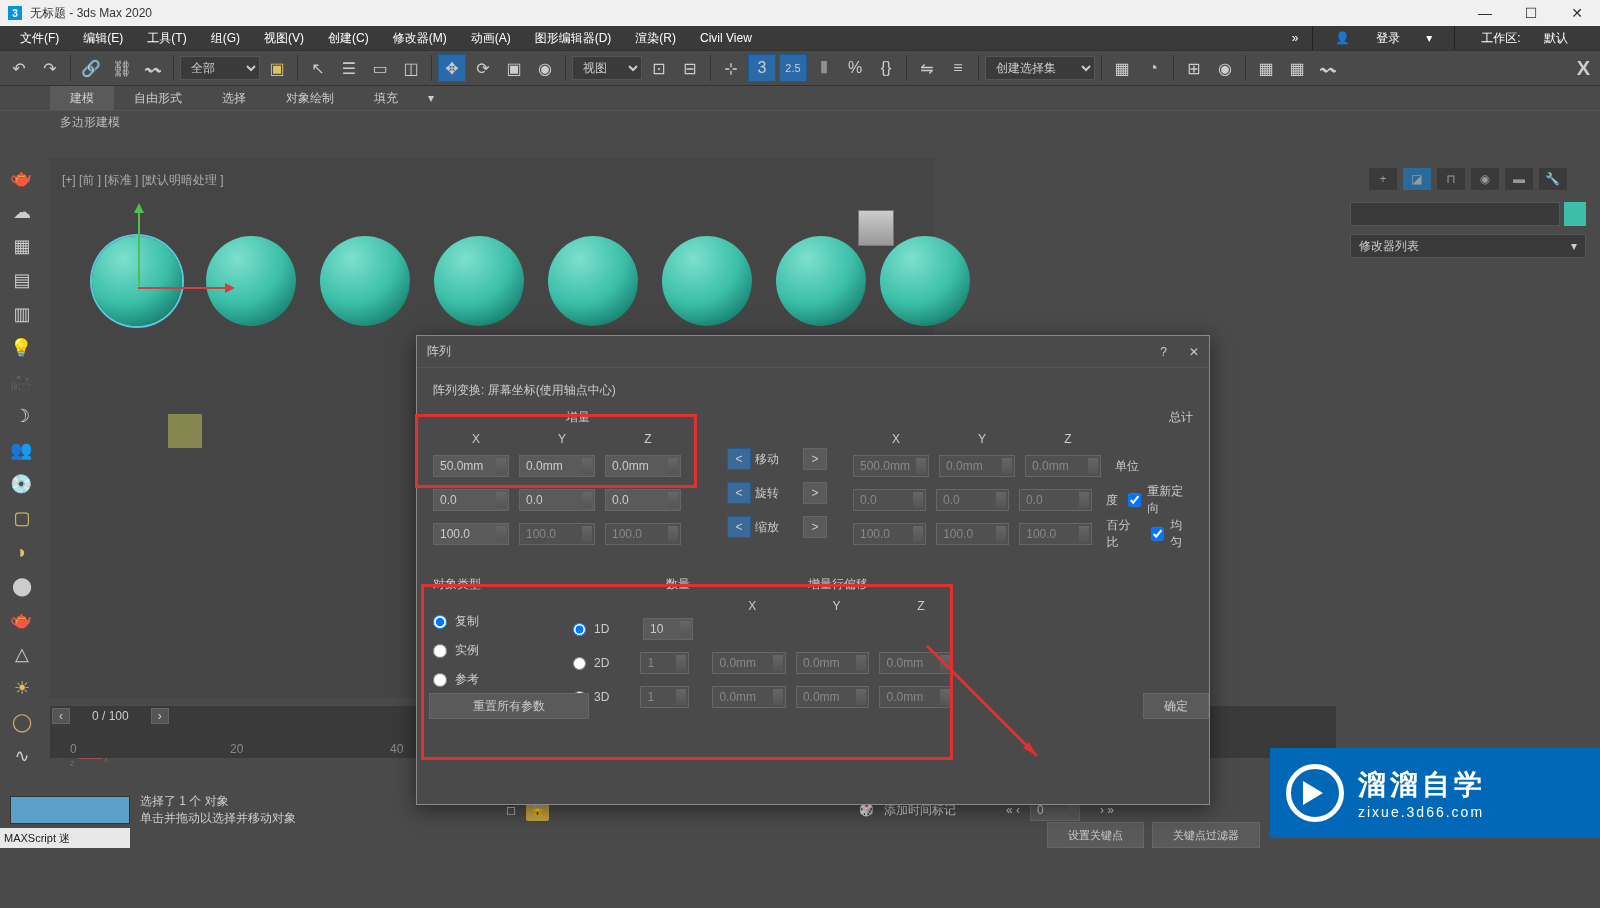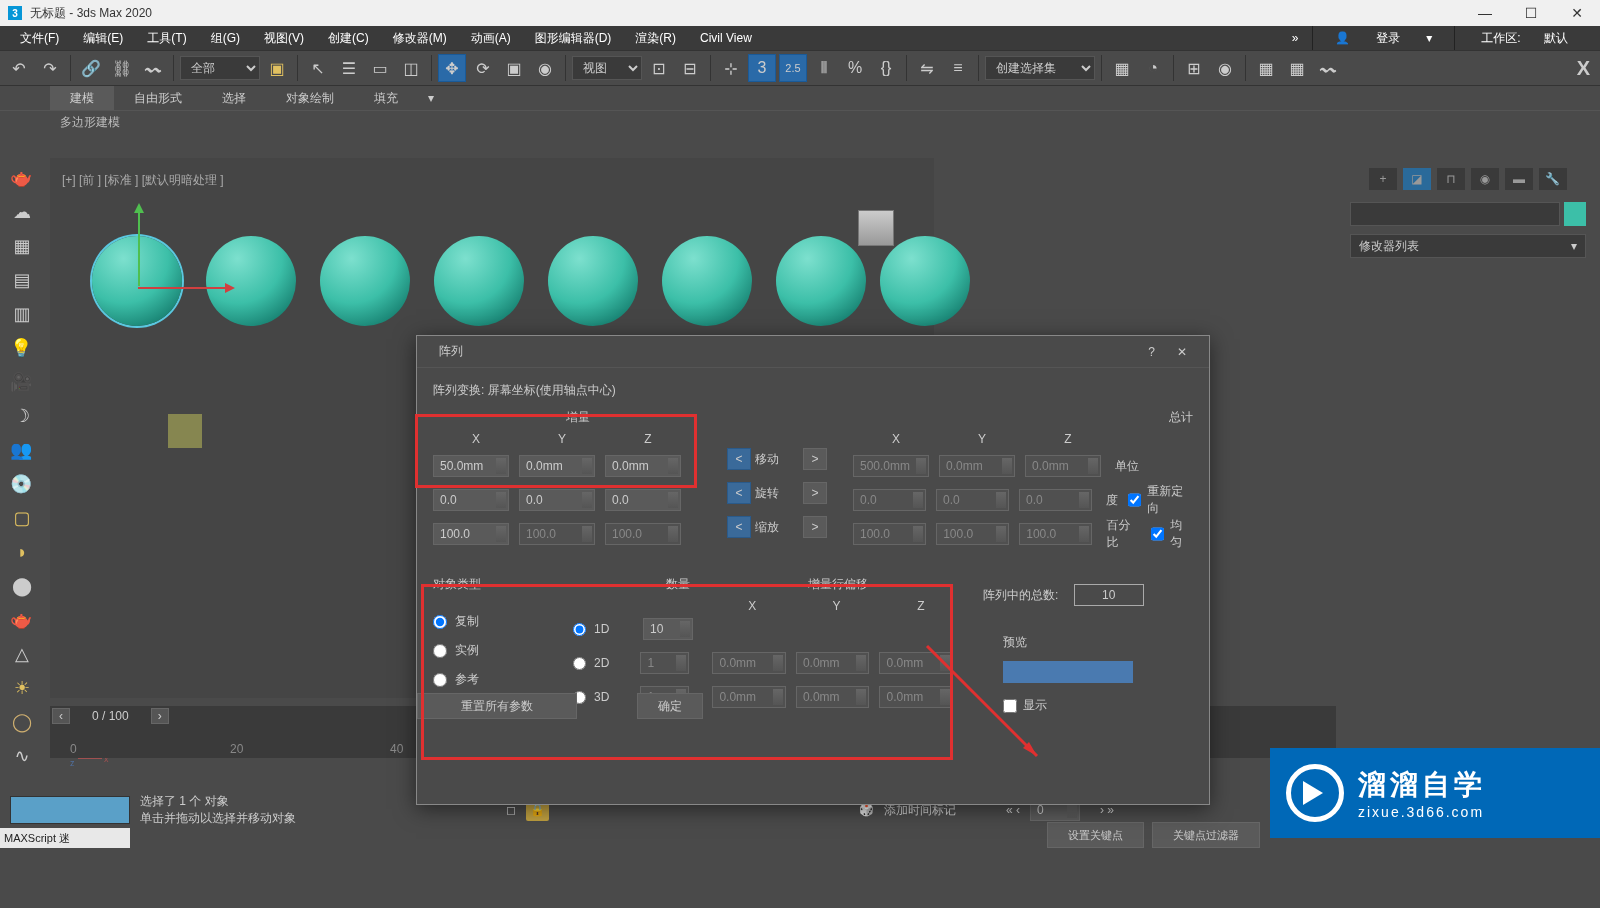--- a/index.html
+++ b/index.html
@@ -66,21 +66,21 @@
 .timeline .pos { padding: 0 20px; color: #ccc; }
 .time-ruler { position: absolute; left: 50px; top: 726px; right: 264px; height: 32px; background: #3a3a3a; color: #888; }
 
 
 .status-bar { position: absolute; left: 0; bottom: 54px; right: 0; height: 40px; background: #4a4a4a; display: flex; align-items: center; gap: 10px; padding-left: 10px; font-size: 12px; }
 .status-mini { width: 120px; height: 28px; background: #5aa0c8; border: 1px solid #333; }
 .status-script { position: absolute; left: 0; bottom: 54px; width: 130px; height: 20px; background: #e8e8e8; color: #222; font-size: 11px; display: flex; align-items: center; padding-left: 4px; }
 
 
 .dialog { position: absolute; left: 416px; top: 335px; width: 794px; height: 470px; background: #4a4a4a; border: 1px solid #888; box-shadow: 0 4px 20px rgba(0,0,0,0.5); z-index: 100; }
-.dlg-title { height: 32px; background: #4a4a4a; display: flex; align-items: center; padding: 0 22px; justify-content: space-between; border-bottom: 1px solid #555; }
+.dlg-title { height: 32px; background: #4a4a4a; display: flex; align-items: center; padding: 0 10px; justify-content: space-between; border-bottom: 1px solid #555; }
 .dlg-title .right { display: flex; gap: 22px; align-items: center; }
 .dlg-body { padding: 14px 16px; position: relative; }
 .section-title { color: #ccc; margin-bottom: 10px; }
 .col-headers { display: flex; gap: 0; margin-bottom: 8px; }
 .col-headers span { width: 86px; text-align: center; }
 .spinner { width: 76px; height: 22px; background: #5a5a5a; border: 1px solid #666; display: inline-flex; align-items: center; padding-left: 6px; position: relative; margin-right: 10px; color: #ccc; }
 .spinner.dis { color: #888; background: #505050; }
 .spinner::after { content: ''; position: absolute; right: 2px; top: 2px; width: 10px; height: 16px; background: linear-gradient(#666,#555); }
 .row { display: flex; align-items: center; margin-bottom: 10px; height: 24px; }
 .arrow-btn { width: 24px; height: 22px; background: #5a5a5a; border: 1px solid #666; display: inline-flex; align-items: center; justify-content: center; margin: 0 4px; color: #ccc; }
@@ -455,35 +455,23 @@
               <span>3D</span>
             </label>
           <span class="spinner dis" style="width:50px">1</span>
           <span style="width:14px"></span>
           <span class="spinner dis">0.0mm</span>
           <span class="spinner dis">0.0mm</span>
           <span class="spinner dis">0.0mm</span>
         </div>
       </div>
 
-      <div style="flex:1">
-        <div style="margin-top:8px">
-          <span>阵列中的总数:</span>
-          <span class="total-box">10</span>
-        </div>
-        <div style="margin-top:28px;margin-left:20px">预览</div>
-        <div class="preview-btn" style="margin-left:20px"></div>
-        <label class="check" style="margin-top:14px;margin-left:20px">
-            <input type="checkbox" style="">
-            <span>显示</span>
-          </label>
-      </div>
-    </div>
-
-    <div style="position:absolute;bottom:14px;left:0;right:0;display:flex;justify-content:flex-start;gap:60px">
+    </div>
+
+    <div style="position:absolute;bottom:14px;left:12px;right:0;display:flex;justify-content:space-between;gap:60px">
       <div class="dlg-btn" style="width:160px">重置所有参数</div>
       <div class="dlg-btn">确定</div>
     </div>
 
     <div class="redbox" style="left:-2px;top:46px;width:282px;height:74px"></div>
     <div class="redbox" style="left:4px;top:216px;width:532px;height:176px"></div>
     <div class="red-arrow" style="left:500px;top:268px">
       <svg viewBox="0 0 140 140">
           <line x1="10" y1="10" x2="120" y2="120" stroke="#e03030" stroke-width="3"></line>
           <polygon points="120,120 106,112 112,106" fill="#e03030"></polygon>

